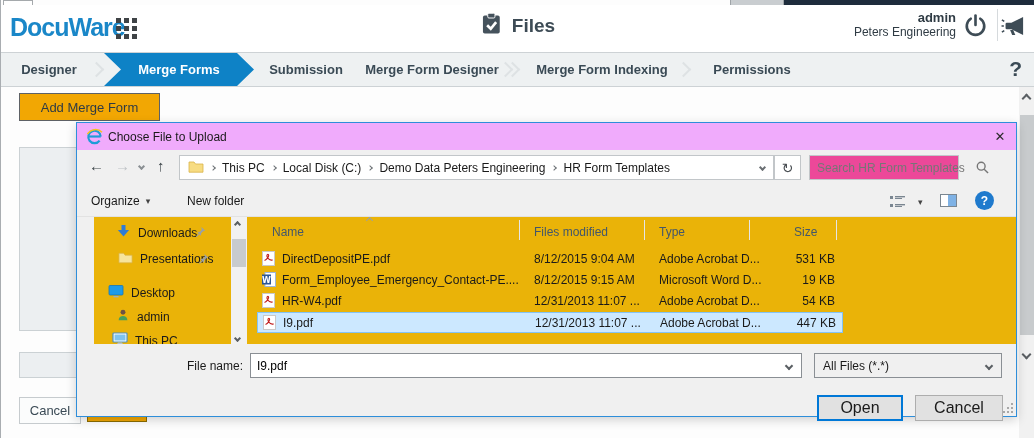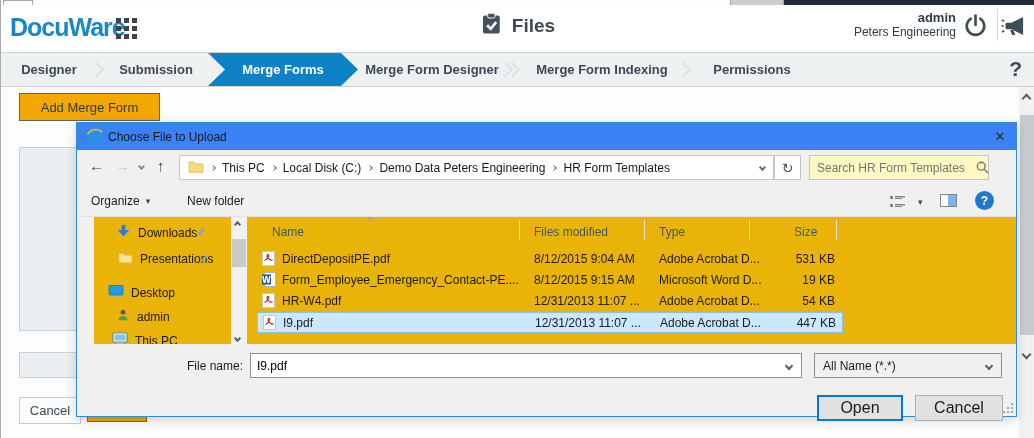--- a/index.html
+++ b/index.html
@@ -43,39 +43,39 @@
   .pgsb{position:absolute;left:1018px;top:87px;width:16px;height:351px;background:#F1F1F1;z-index:1}
   .pgsb .thumb{position:absolute;left:1px;top:28px;width:14px;height:220px;background:#C8CBCD}
   .chev{display:block;width:7px;height:7px;border-right:2px solid #5A5F63;border-bottom:2px solid #5A5F63}
   .chev.up{transform:rotate(-135deg)}
   .chev.down{transform:rotate(45deg)}
   .chev.right{transform:rotate(-45deg)}
   .pgsb .aup{position:absolute;left:4px;top:8px}
   .pgsb .adn{position:absolute;left:4px;top:264px}
   
   .dlg{position:absolute;left:75px;top:122px;width:941px;height:295px;background:#F0F0F0;border:1px solid #2E8EDA;z-index:5;box-shadow:0 3px 10px rgba(0,0,0,.18);font-size:12px;color:#1A1A1A}
-  .dlg .titlebar{position:absolute;left:0;top:0;right:0;height:27px;background:#3b82f6}
+  .dlg .titlebar{position:absolute;left:0;top:0;right:0;height:27px;background:#f0abfc}
   .dlg .title{position:absolute;left:31px;top:7px;font-size:12px}
   .dlg .ie{position:absolute;left:9px;top:5px}
   .dlg .close{position:absolute;right:0;top:0;width:32px;height:27px;display:flex;align-items:center;justify-content:center;font-size:13px;color:#2B2B2B}
   
   .navrow{position:absolute;left:0;top:31px;right:0;height:27px}
   .navarr{position:absolute;top:3px;font-size:15px}
   .back{left:12px;color:#3C4448}
   .fwd{left:38px;color:#BFC3C6}
   .navchev{position:absolute;left:62px;top:10px}
   .navchev .chev{width:5px;height:5px;border-color:#8A8F93}
   .upar{left:80px;color:#3C4448}
   .crumbbox{position:absolute;left:102px;top:1px;width:595px;height:25px;background:#fff;border:1px solid #C2C6C9;display:flex;align-items:center;padding:0 8px;gap:7px}
   .crumb{font-size:12px;color:#1A1A1A;white-space:nowrap}
   .csep .chev{width:4px;height:4px;border-width:1.5px;border-color:#6A6F73}
   .crumbbox .endchev{margin-left:auto}
   .crumbbox .endchev .chev{width:5px;height:5px;border-color:#6A6F73}
   .refreshbtn{position:absolute;left:697px;top:1px;width:27px;height:25px;background:#fff;border:1px solid #C2C6C9;display:flex;align-items:center;justify-content:center;font-size:14px;color:#4A4F53}
-  .searchbox{position:absolute;left:732px;top:1px;width:180px;height:25px;background:#fef9c3;border:1px solid #C2C6C9;display:flex;align-items:center}
+  .searchbox{position:absolute;left:732px;top:1px;width:150px;height:25px;background:#ec4899;border:1px solid #C2C6C9;display:flex;align-items:center}
   .searchbox input{flex:1;border:0;outline:0;font-size:12px;padding:0 4px 0 7px;color:#1A1A1A;font-family:inherit;background:transparent}
   .searchbox input::placeholder{color:#767676}
   .searchbox svg{margin-right:6px;flex:0 0 auto}
   
   .tbrow{position:absolute;left:0;top:64px;right:0;height:28px;display:flex;align-items:center}
   .organize{position:absolute;left:14px;display:flex;align-items:center;gap:6px;font-size:12px}
   .organize .caret{font-size:9px;color:#444}
   .newfolder{position:absolute;left:110px;font-size:12px}
   .viewicon{position:absolute;left:813px;top:8px}
   .viewcaret{position:absolute;left:841px;top:10px;font-size:9px;color:#444}
@@ -168,22 +168,22 @@
           <path d="M17 3 L8 7.5 H4.5 a1 1 0 0 0 -1 1 v3 a1 1 0 0 0 1 1 H8 L17 17 Z" fill="#3E4C56"></path>
           <path d="M7 13 l1.6 4 h2.4 l-1.6 -4 z" fill="#3E4C56"></path>
           <path d="M2.5 6.5 l-1.8 -1.2 M2.2 10 H0.4 M2.5 13.5 l-1.8 1.2" stroke="#3E4C56" stroke-width="1.2"></path>
         </svg>
     </div>
   </div>
 
   <div class="tabbar">
     <div class="tab" style="width:96px">Designer</div>
     <span class="tabsep"></span>
+    <div class="tab active" style="width:150px">Merge Forms</div>
     <div class="tab" style="width:104px">Submission</div>
-    <div class="tab active" style="width:150px">Merge Forms</div>
     <div class="tab" style="width:148px">Merge Form Designer</div>
     <span class="tabsep"></span>
     <span class="tabsep"></span>
     <div class="tab" style="width:164px">Merge Form Indexing</div>
     <span class="tabsep"></span>
     <div class="tab" style="width:122px">Permissions</div>
   </div>
   <div class="tabhelp">?</div>
 
   <div class="addbtn">Add Merge Form</div>
@@ -405,21 +405,21 @@
       </div>
     </div>
 
     <div class="dfoot">
       <span class="fnlabel">File name:</span>
       <div class="fncombo">
         <input type="text" value="I9.pdf" style="">
         <span class="chev down"></span>
       </div>
       <div class="ftcombo">
-        <span>All Name (*.*)</span>
+        <span>All Files (*.*)</span>
         <span class="chev down"></span>
       </div>
       <div class="btn openbtn">Open</div>
       <div class="btn cancelbtn">Cancel</div>
       <span class="grip">
           <i></i>
           <i></i>
           <i></i>
           <i></i>
           <i></i>

